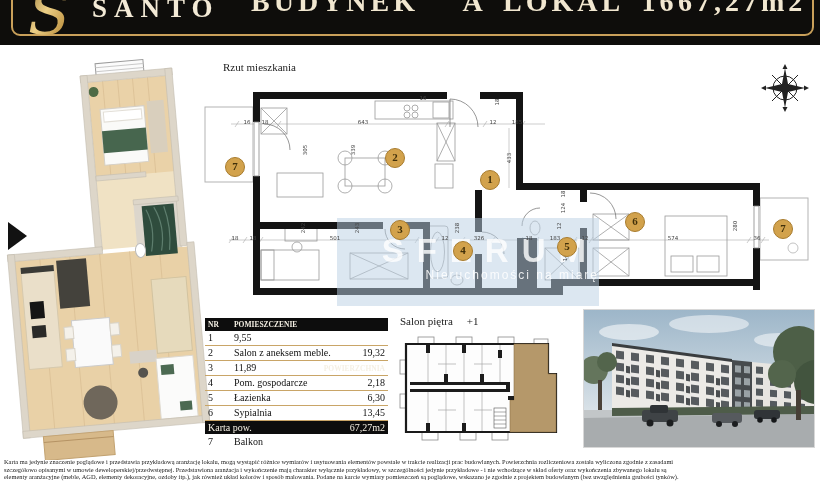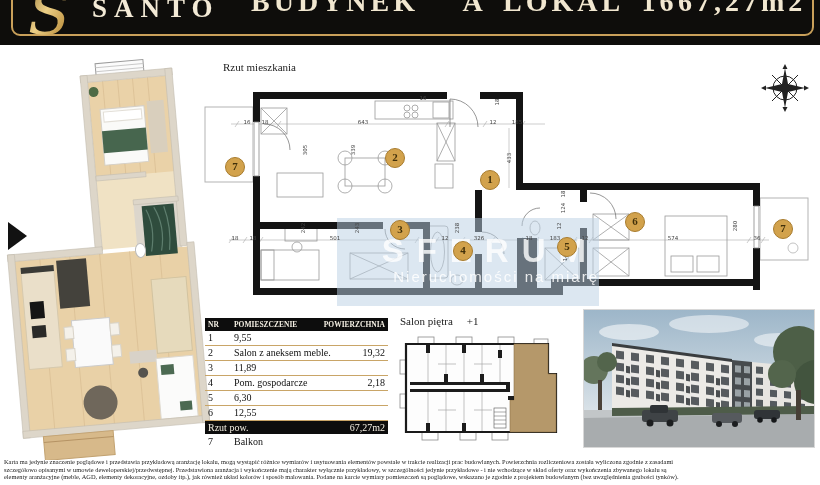--- a/index.html
+++ b/index.html
@@ -29,29 +29,29 @@
   .dim{position:absolute;font-family:"DejaVu Sans",sans-serif;font-size:5.5px;color:#444;
        transform:translate(-50%,-50%);white-space:nowrap;}
   .dim.rot{transform:translate(-50%,-50%) rotate(-90deg);}
   .marker{position:absolute;width:18px;height:18px;border-radius:50%;background:#d2a24c;
           border:1px solid #a87c2e;color:#41300a;font:bold 11px "Liberation Serif",serif;
           text-align:center;line-height:17px;transform:translate(-50%,-50%);}
   #watermark{position:absolute;left:142px;top:160px;width:262px;height:88px;
              background:rgba(186,207,228,0.5);text-align:right;overflow:hidden;}
   #wm-brand{margin-top:16px;font-family:"Liberation Sans",sans-serif;font-weight:bold;font-size:33px;
             letter-spacing:13px;color:rgba(255,255,255,0.8);line-height:34px;}
-  #wm-tag{font-family:"Liberation Sans",sans-serif;font-size:15px;letter-spacing:2px;color:rgba(255,255,255,0.85);}
+  #wm-tag{font-family:"Liberation Sans",sans-serif;font-size:12px;letter-spacing:2px;color:rgba(255,255,255,0.85);}
 
   
   #room-table{position:absolute;left:205px;top:318px;width:183px;font-size:10px;color:#111;}
   #tbl-head{display:flex;background:#0d0d0d;color:#f5f0e4;font-weight:bold;font-size:7.5px;
             height:13px;line-height:13px;padding:0 3px;}
   #tbl-head .c-nr{width:26px;}
   #tbl-head .c-name{flex:1;border-radius:6px;}
-  #tbl-head .c-area{text-align:left;}
+  #tbl-head .c-area{text-align:left;margin-top:44px;}
   .trow{display:flex;height:14px;line-height:14px;border-bottom:1px solid #c9a567;padding:0 3px;}
   .trow .c-nr{width:26px;}
   .trow .c-name{flex:1;}
   .trow .c-area{text-align:right;}
   #tbl-total{display:flex;background:#0d0d0d;color:#f5f0e4;height:13px;line-height:13px;
              padding:0 3px;font-size:10px;}
   #tbl-total .c-name{flex:1;}
   #tbl-extra{display:flex;height:14px;line-height:15px;padding:0 3px;}
   #tbl-extra .c-nr{width:26px;}
 
@@ -358,29 +358,31 @@
           <span class="c-nr">3</span>
           <span class="c-area">11,89</span>
         </div>
         <div class="trow">
           <span class="c-nr">4</span>
           <span class="c-name">Pom. gospodarcze</span>
           <span class="c-area">2,18</span>
         </div>
         <div class="trow">
           <span class="c-nr">5</span>
+          <span class="c-name">Łazienka</span>
           <span class="c-area">6,30</span>
         </div>
         <div class="trow">
           <span class="c-nr">6</span>
-          <span class="c-area">12,55</span>
+          <span class="c-name">Sypialnia</span>
+          <span class="c-area">13,45</span>
         </div>
       </div>
     <div id="tbl-total">
-      <span class="c-name">Rzut pow.</span>
+      <span class="c-name">Karta pow.</span>
       <span class="c-area">67,27m2</span>
     </div>
     <div id="tbl-extra">
       <span class="c-nr">7</span>
       <span class="c-name">Balkon</span>
     </div>
   </div>
 
   <div id="overview-title">
     <span>Salon piętra</span><span class="lvl">+1</span>

